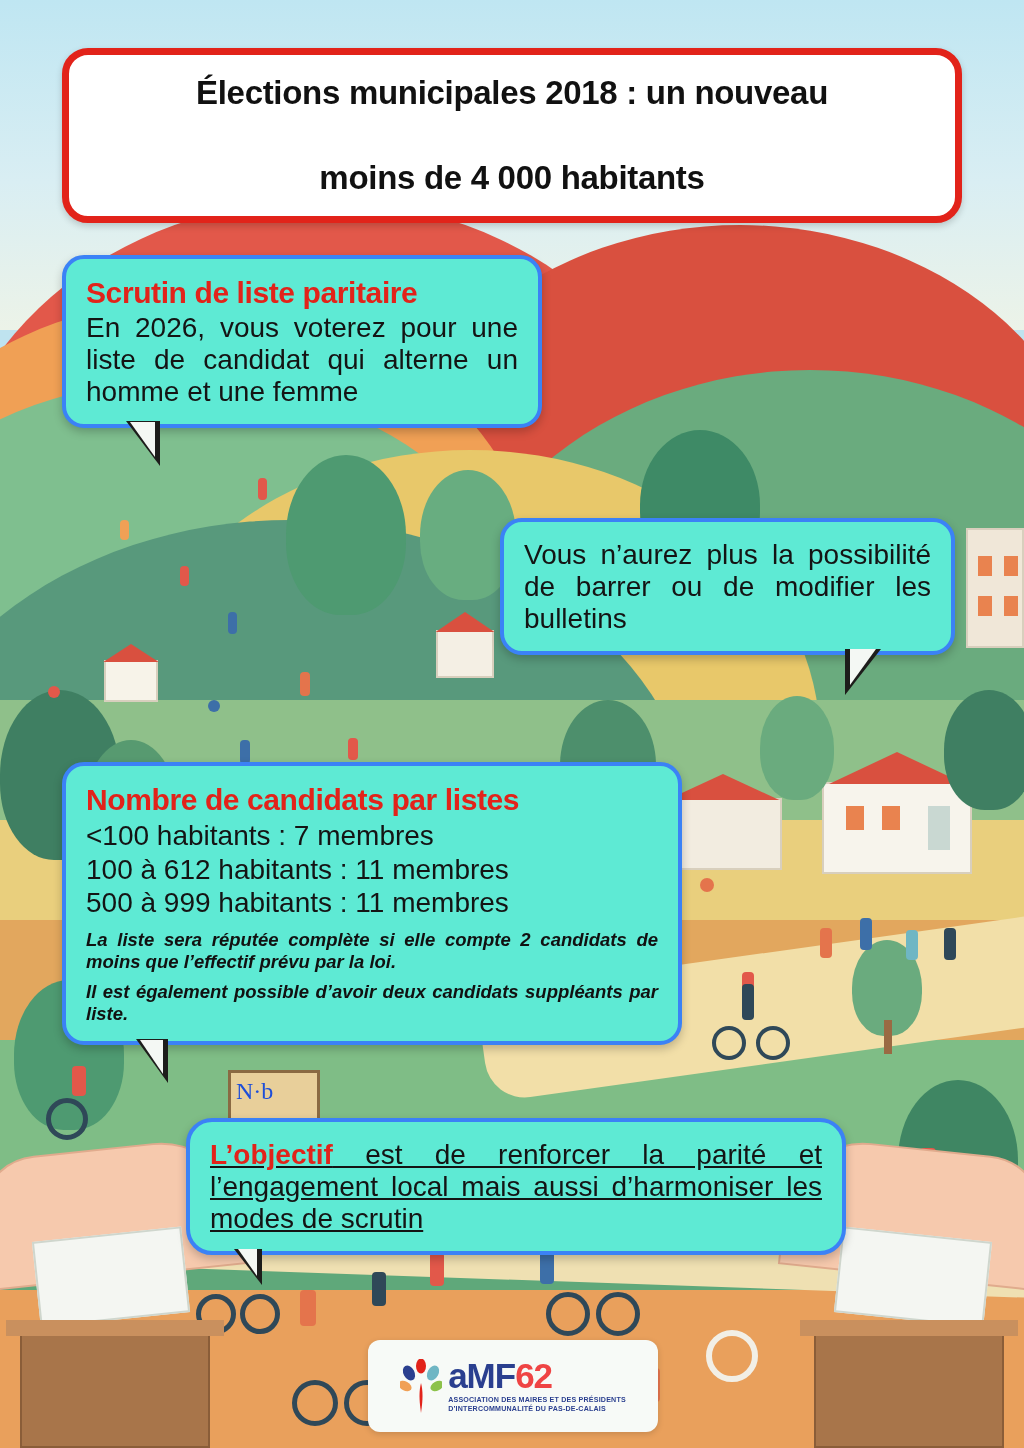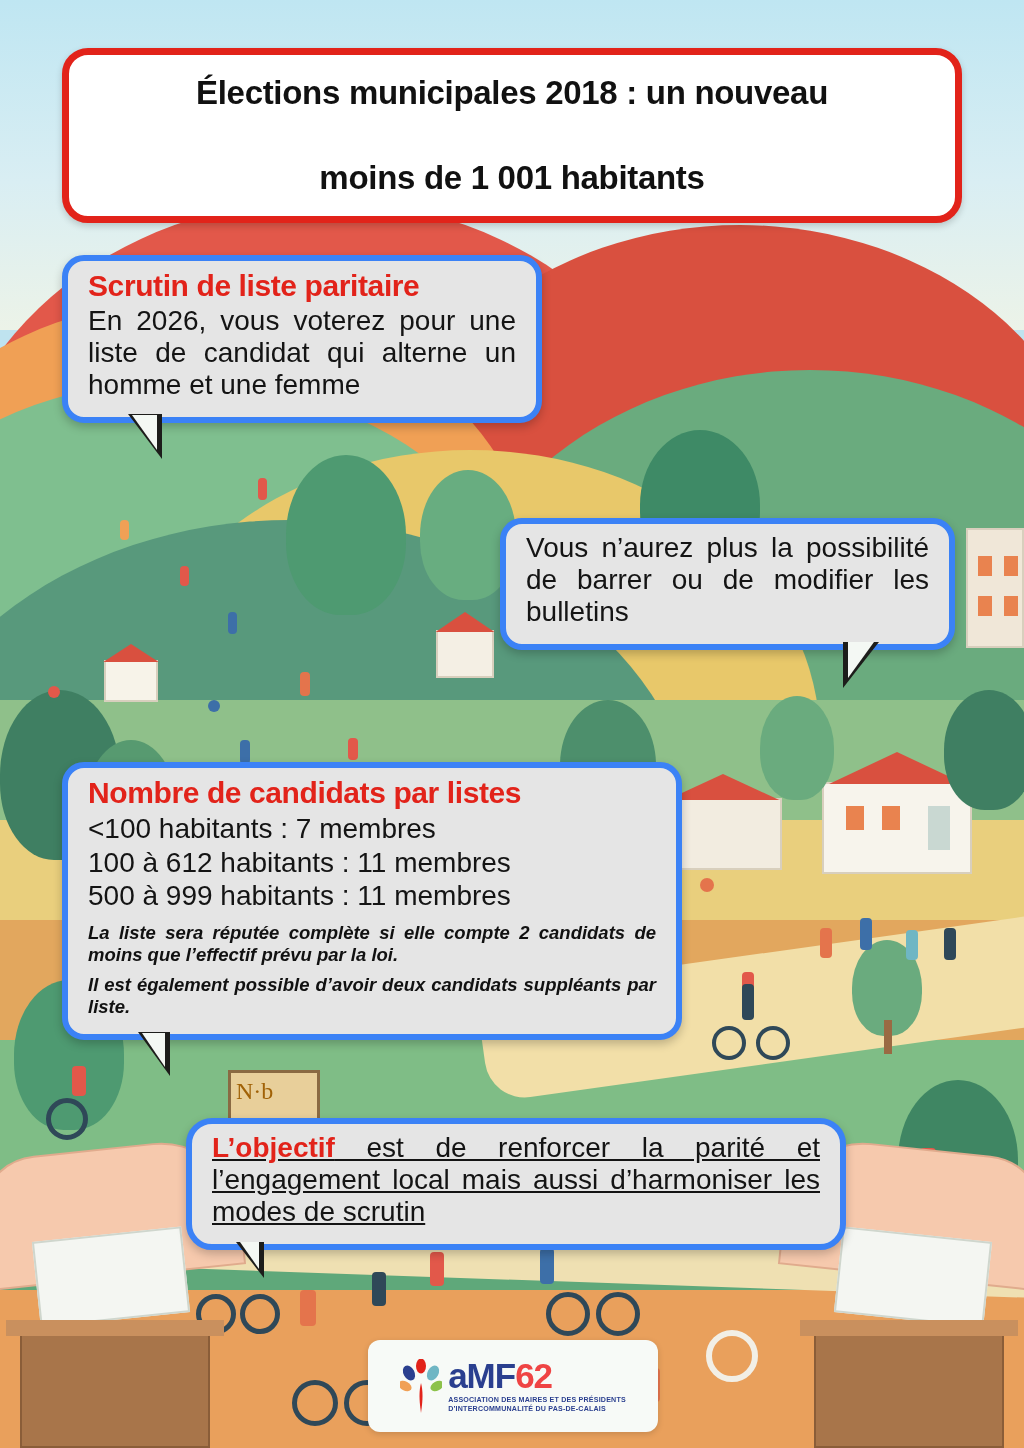--- a/index.html
+++ b/index.html
@@ -79,25 +79,25 @@
   }
   .title-card h1 {
     margin:0; padding:0 26px;
     font-size:33px; line-height:1.28; font-weight:bold; color:#111;
     text-align:center; letter-spacing:-.3px;
   }
 
   
   .bubble {
     position:absolute;
-    background:#e5e5e5;
-    border:6px solid #3b82f6;
+    background:#5eead4;
+    border:4px solid #3b82f6;
     border-radius:22px;
     box-shadow:0 4px 10px rgba(0,0,0,.22);
-    padding:8px 20px 16px 20px;
+    padding:17px 20px 16px 20px;
   }
   .bubble h2 {
     margin:0 0 2px 0; font-size:30px; font-weight:bold; color:#e2231a;
     letter-spacing:-.4px;
   }
   .bubble p {
     margin:0; font-size:28px; line-height:1.14; color:#141414;
     text-align:justify; text-align-last:left;
   }
 
@@ -256,21 +256,21 @@
   <div class="person" style="left:742px; top:972px; width:12px; height:30px; background:#e2584a;"></div>
 
   <div class="dot" style="left:712px; top:1026px; width:34px; height:34px; border:4px solid #2f4858; background:transparent;"></div>
   <div class="dot" style="left:756px; top:1026px; width:34px; height:34px; border:4px solid #2f4858; background:transparent;"></div>
   <div class="person" style="left:742px; top:984px; width:12px; height:36px; background:#2f4858;"></div>
 
   <div class="dot" style="left:46px;  top:1098px; width:42px; height:42px; border:5px solid #2f4858; background:transparent;"></div>
   <div class="person" style="left:72px; top:1066px; width:14px; height:30px; background:#e2584a;"></div>
 
   <div style="position:absolute; left:228px; top:1070px; width:92px; height:56px; background:#e8cf9a; border:3px solid #8a6a42;"></div>
-  <div style="position:absolute; left:236px; top:1078px; font-family:'Liberation Serif',serif; font-size:24px; color:#a16207;">N·b</div>
+  <div style="position:absolute; left:236px; top:1078px; font-family:'Liberation Serif',serif; font-size:24px; color:#1d4ed8;">N·b</div>
 
   <div class="person" style="left:430px; top:1252px; width:14px; height:34px; background:#e2584a;"></div>
   <div class="person" style="left:540px; top:1248px; width:14px; height:36px; background:#3d6fa8;"></div>
   <div class="person" style="left:372px; top:1272px; width:14px; height:34px; background:#2f4858;"></div>
   <div class="person" style="left:300px; top:1290px; width:16px; height:36px; background:#e4744c;"></div>
   <div class="person" style="left:920px; top:1148px; width:16px; height:40px; background:#e2584a;"></div>
   <div class="person" style="left:646px; top:1368px; width:14px; height:34px; background:#e4744c;"></div>
 
   <div class="dot" style="left:196px; top:1294px; width:40px; height:40px; border:5px solid #2f4858; background:transparent;"></div>
   <div class="dot" style="left:240px; top:1294px; width:40px; height:40px; border:5px solid #2f4858; background:transparent;"></div>
@@ -287,21 +287,21 @@
   <div class="box" style="left:20px; width:190px; height:120px;"></div>
   <div class="box" style="right:20px; width:190px; height:120px;"></div>
   <div style="position:absolute; left:6px; bottom:112px; width:218px; height:16px; background:#c9905e;"></div>
   <div style="position:absolute; right:6px; bottom:112px; width:218px; height:16px; background:#c9905e;"></div>
 </div>
 
 <div class="title-card">
   <h1>
     <span>Élections municipales 2018 : un nouveau</span><br>
     <br>
-    <span>moins de 1 001 habitants</span>
+    <span>moins de 4 000 habitants</span>
   </h1>
 </div>
 
 <div class="bubble" id="b1">
   <h2>Scrutin de liste paritaire</h2>
   <p>En 2026, vous voterez pour une liste de candidat qui alterne un homme et une femme</p>
   <span class="tail-out"></span>
   <span class="tail-in"></span>
 </div>
 

